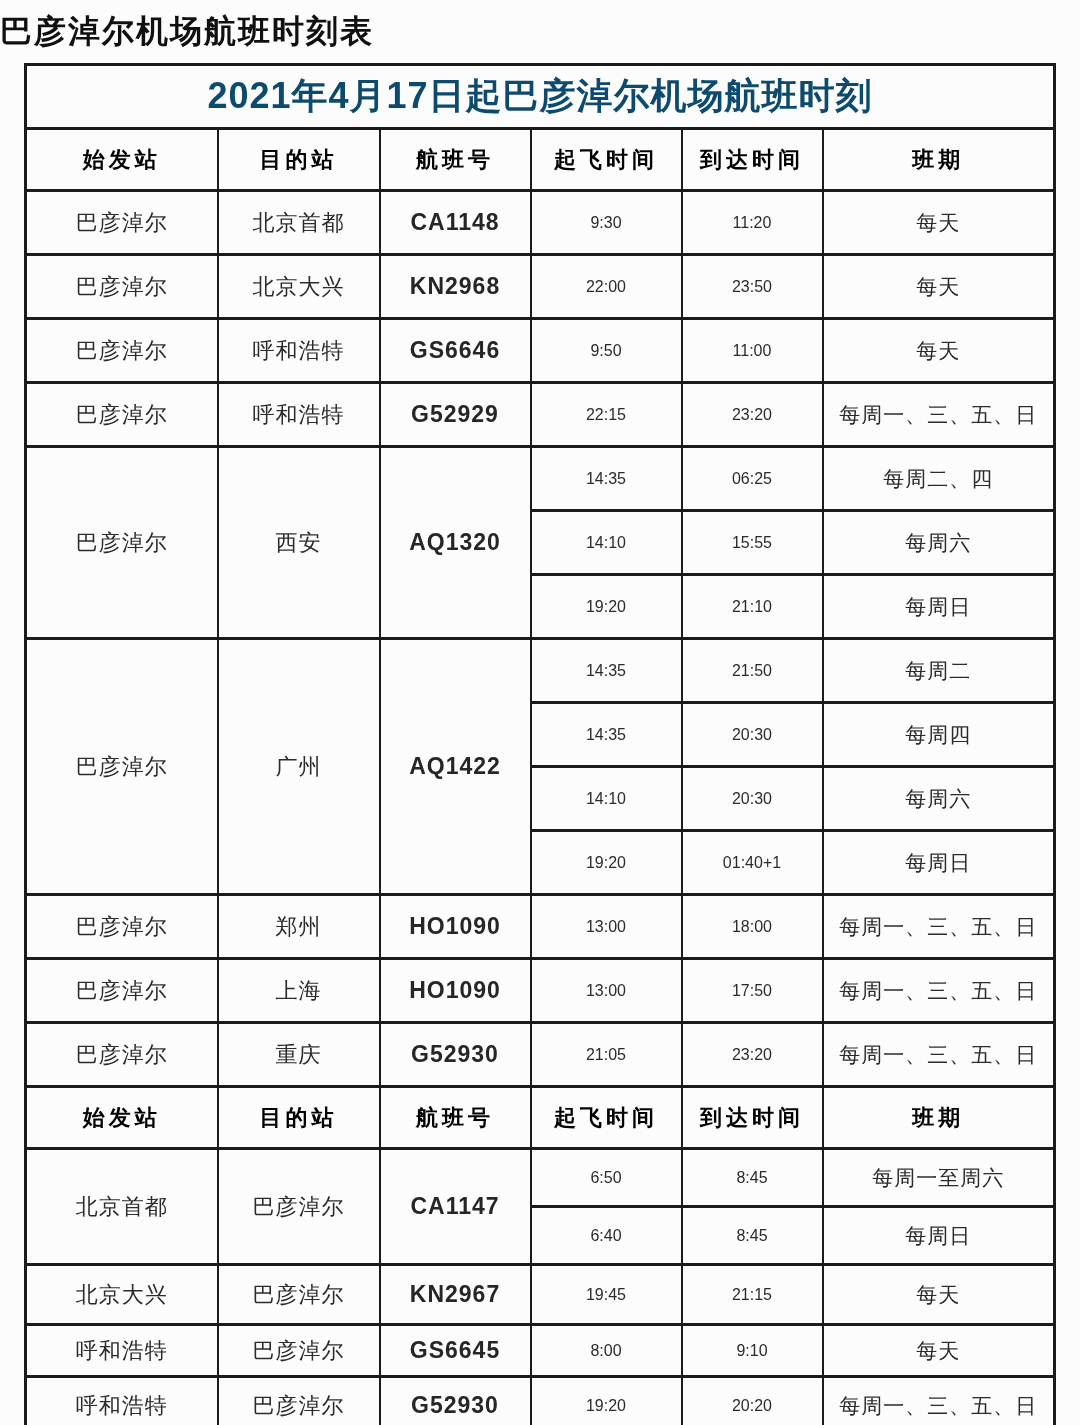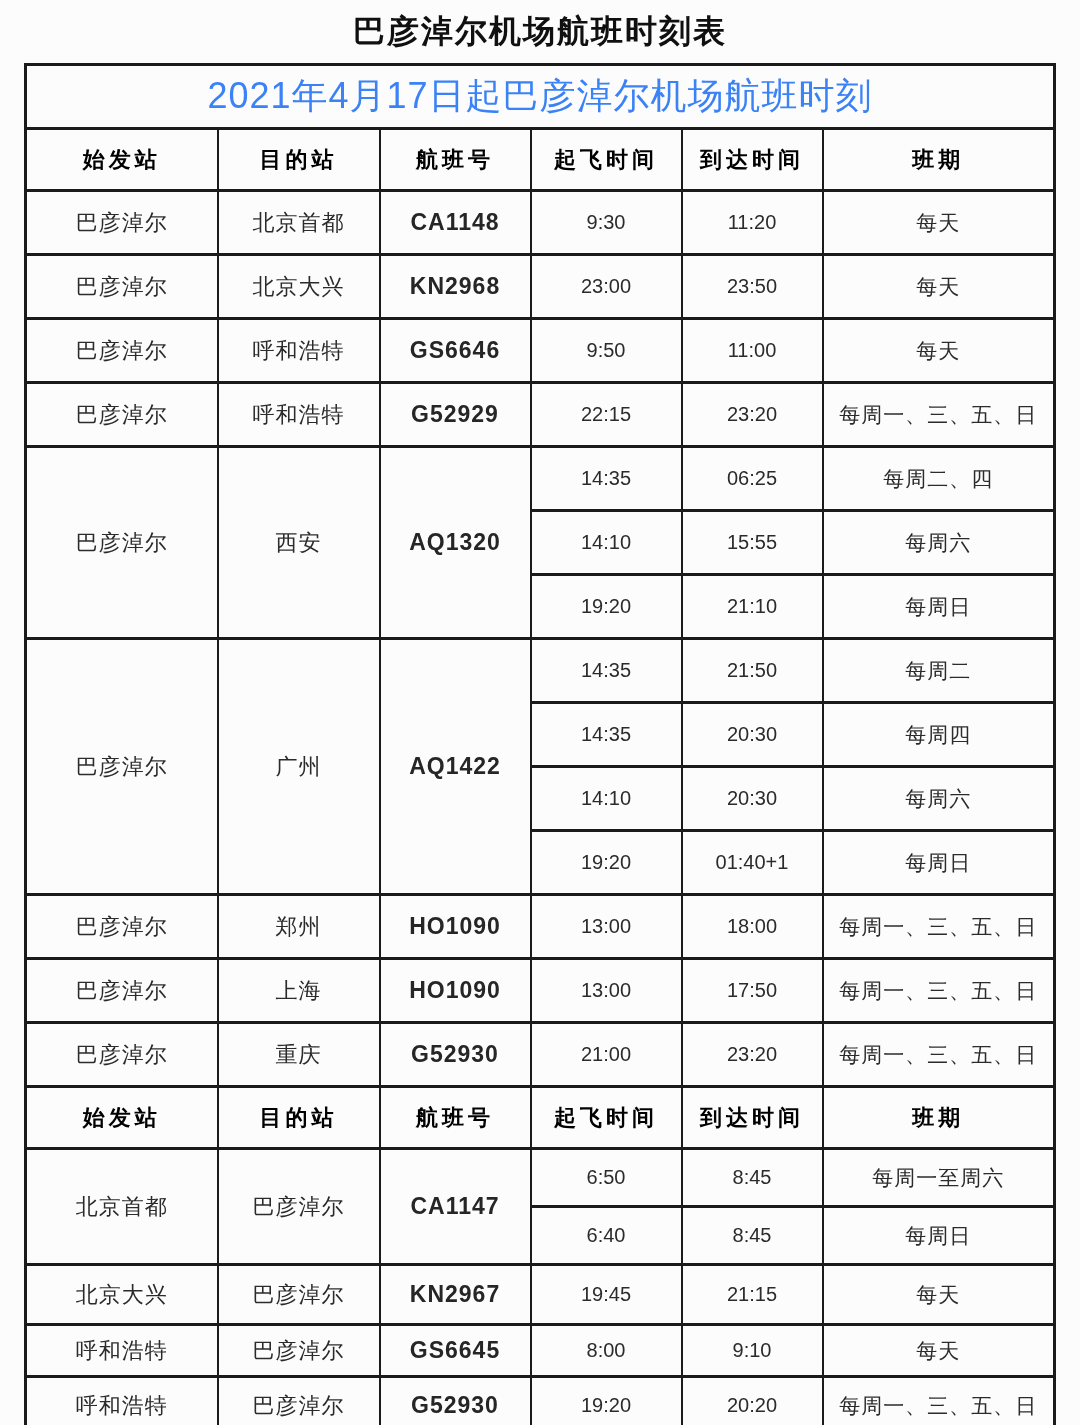--- a/index.html
+++ b/index.html
@@ -5,43 +5,43 @@
   html, body {
     margin: 0; padding: 0;
     width: 1080px; height: 1425px;
     background: #fcfcfc;
     font-family: "Liberation Sans", sans-serif;
     color: #2b2b2b;
     overflow: hidden;
   }
   .page-title {
     margin: 0; padding-top: 10px; padding-bottom: 9px;
-    text-align: center;
+    text-align: left;
     font-size: 32px; font-weight: bold; letter-spacing: 2px;
     color: #101010;
   }
   table.timetable {
     border-collapse: collapse;
     table-layout: fixed;
     margin-left: 24px;
     width: 1029px;
     border: 3px solid #1b1b1b;
   }
   td {
     border: 2px solid #1b1b1b;
     border-top-width: 3px; border-bottom-width: 3px;
     text-align: center; vertical-align: middle;
     font-size: 22px; padding: 0;
     overflow: hidden; white-space: nowrap;
   }
-  .caption-cell { font-size: 36px; font-weight: normal; letter-spacing: 1px; color: #3b82f6; }
+  .caption-cell { font-size: 36px; font-weight: bold; letter-spacing: 1px; color: #0c4a6e; }
   .col-header  { color: #000000; font-weight: bold; font-size: 22px; letter-spacing: 4px; }
   .city   { letter-spacing: 1px; margin-top: 24px; }
   .flight-no { font-size: 23px; letter-spacing: 1px; color: #262626; font-weight: bold; }
-  .time   { font-size: 20px; }
+  .time   { font-size: 16px; }
   .days   { font-size: 21px; letter-spacing: 1px; }
   tr.h64 { height: 64px; }
   tr.h62 { height: 62px; }
   tr.h60 { height: 60px; }
   tr.h58 { height: 58px; }
   tr.h52 { height: 52px; }
 </style>
 </head>
 <body>
 
@@ -76,21 +76,21 @@
     <td class="city">北京首都</td>
     <td class="flight-no">CA1148</td>
     <td class="time">9:30</td>
     <td class="time">11:20</td>
     <td class="days">每天</td>
   </tr>
   <tr class="h64">
     <td class="city">巴彦淖尔</td>
     <td class="city">北京大兴</td>
     <td class="flight-no">KN2968</td>
-    <td class="time">23:00</td>
+    <td class="time">22:00</td>
     <td class="time">23:50</td>
     <td class="days">每天</td>
   </tr>
   <tr class="h64">
     <td class="city">巴彦淖尔</td>
     <td class="city">呼和浩特</td>
     <td class="flight-no">GS6646</td>
     <td class="time">9:50</td>
     <td class="time">11:00</td>
     <td class="days">每天</td>
@@ -160,21 +160,21 @@
     <td class="city">上海</td>
     <td class="flight-no">HO1090</td>
     <td class="time">13:00</td>
     <td class="time">17:50</td>
     <td class="days">每周一、三、五、日</td>
   </tr>
   <tr class="h64">
     <td class="city">巴彦淖尔</td>
     <td class="city">重庆</td>
     <td class="flight-no">G52930</td>
-    <td class="time">21:00</td>
+    <td class="time">21:05</td>
     <td class="time">23:20</td>
     <td class="days">每周一、三、五、日</td>
   </tr>
 
   <tr class="h62">
     <td class="col-header">始发站</td>
     <td class="col-header">目的站</td>
     <td class="col-header">航班号</td>
     <td class="col-header">起飞时间</td>
     <td class="col-header">到达时间</td>

